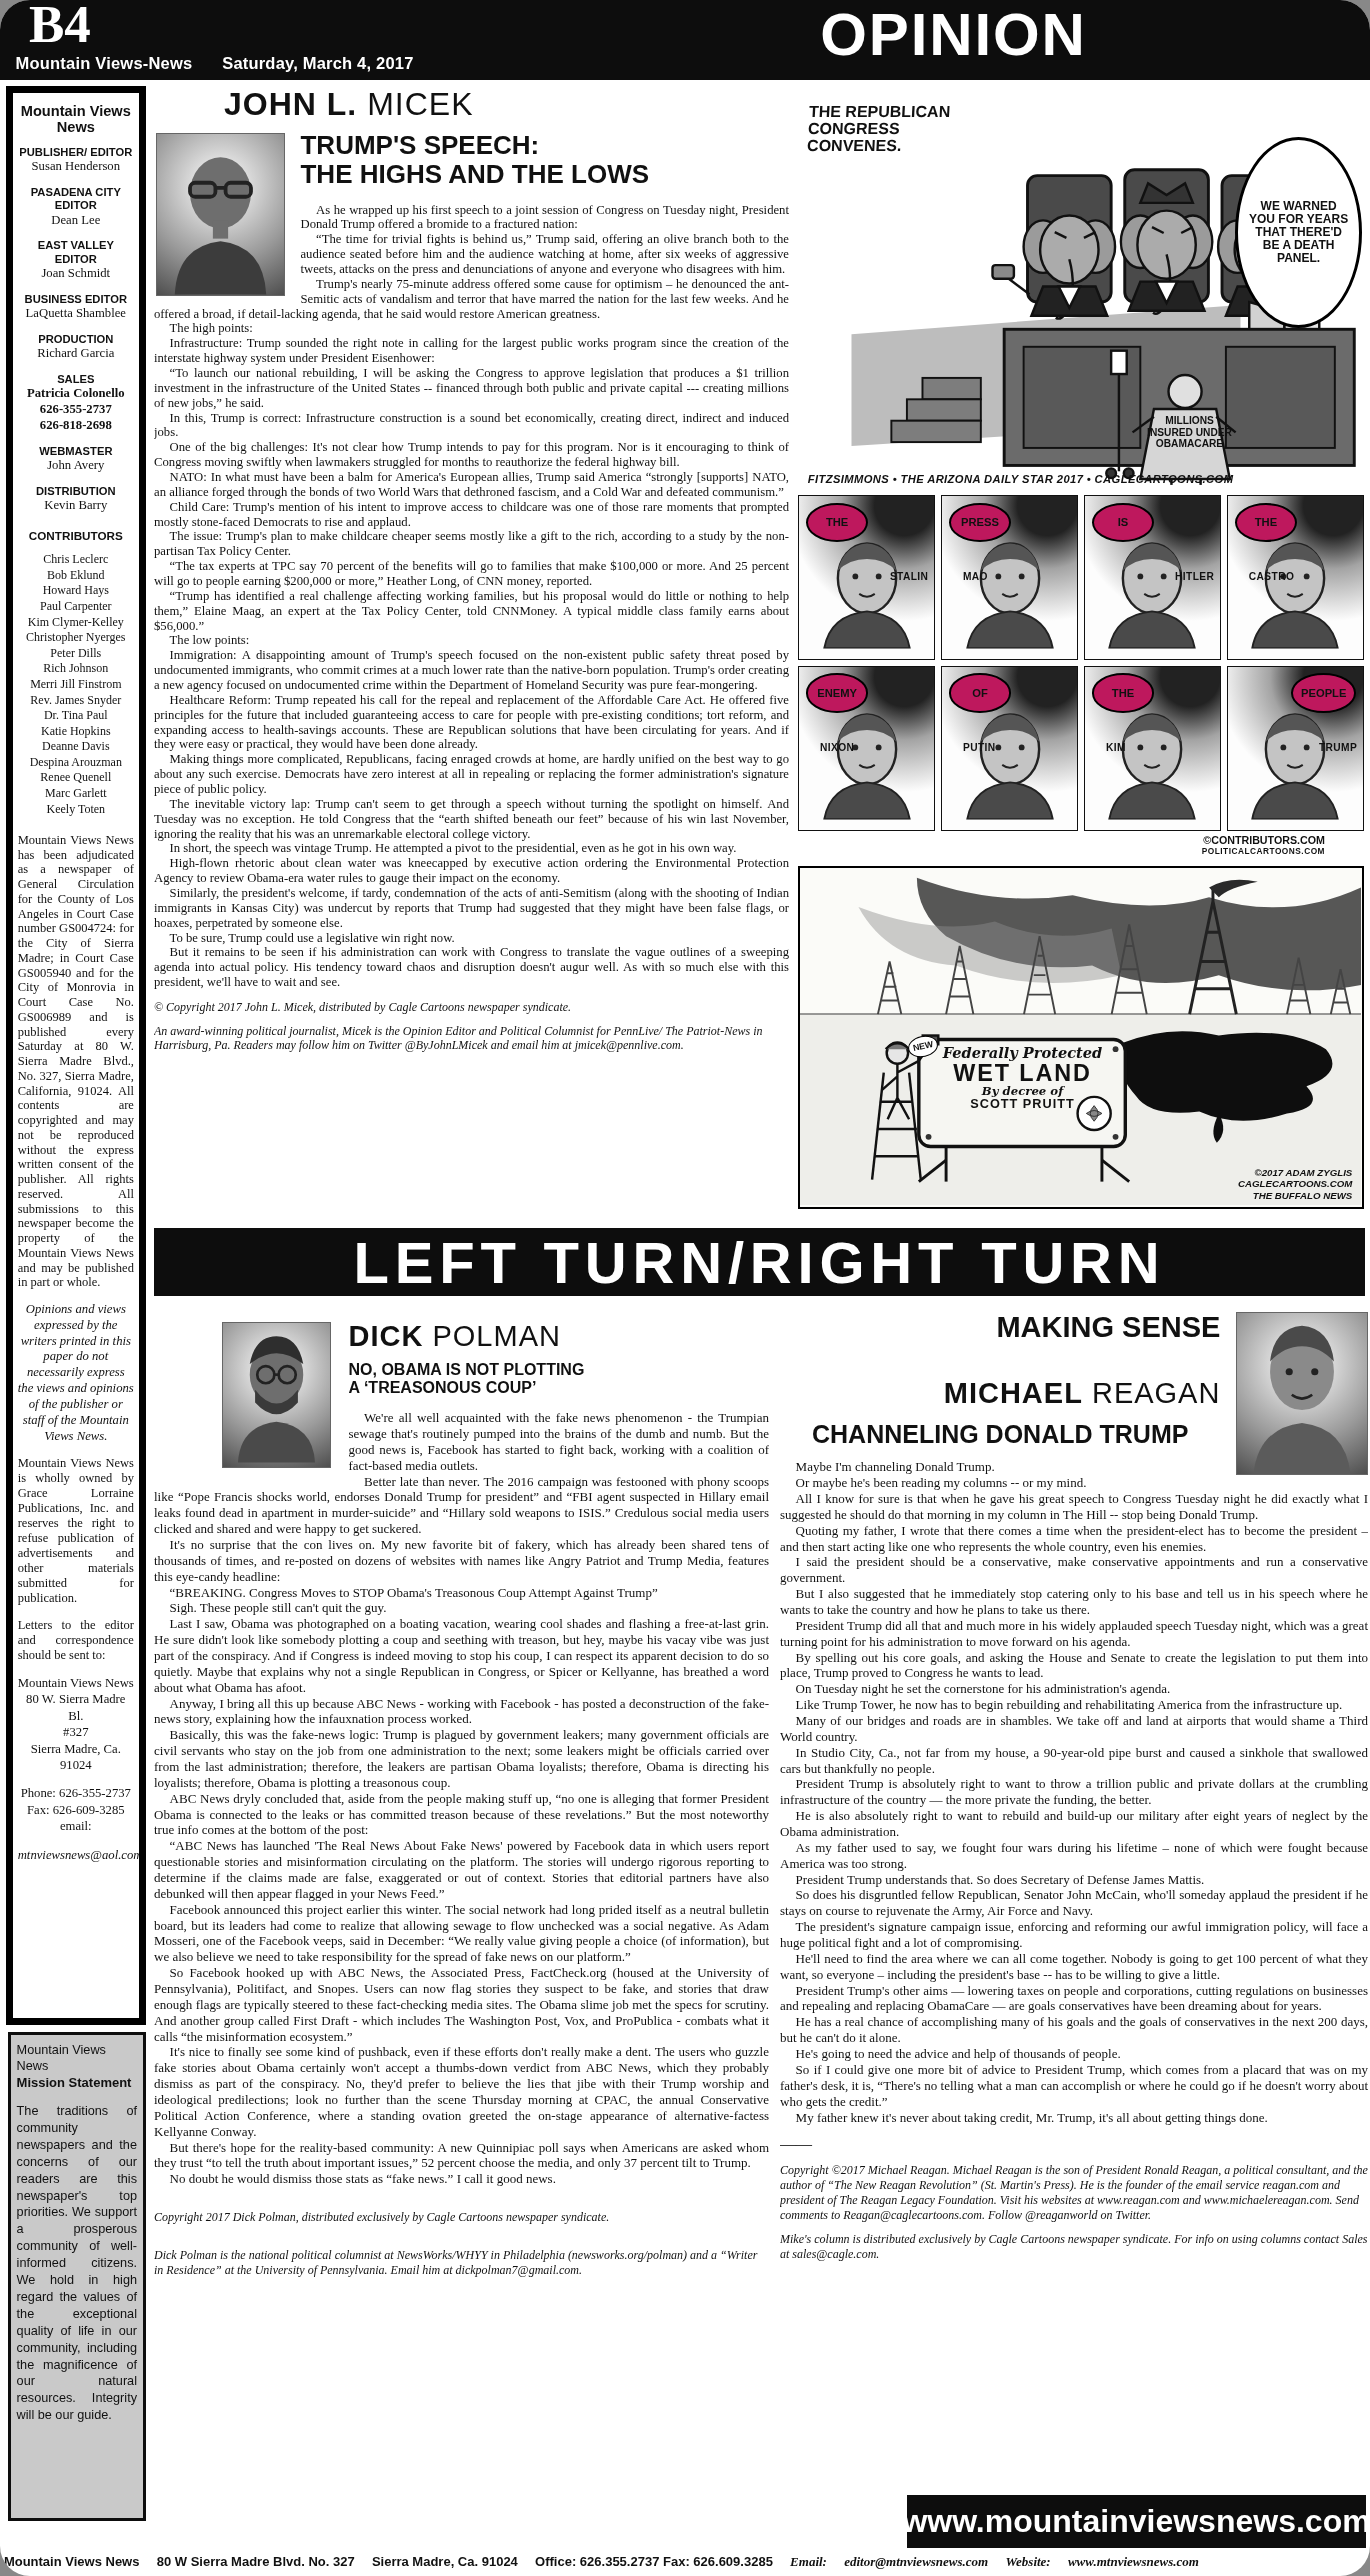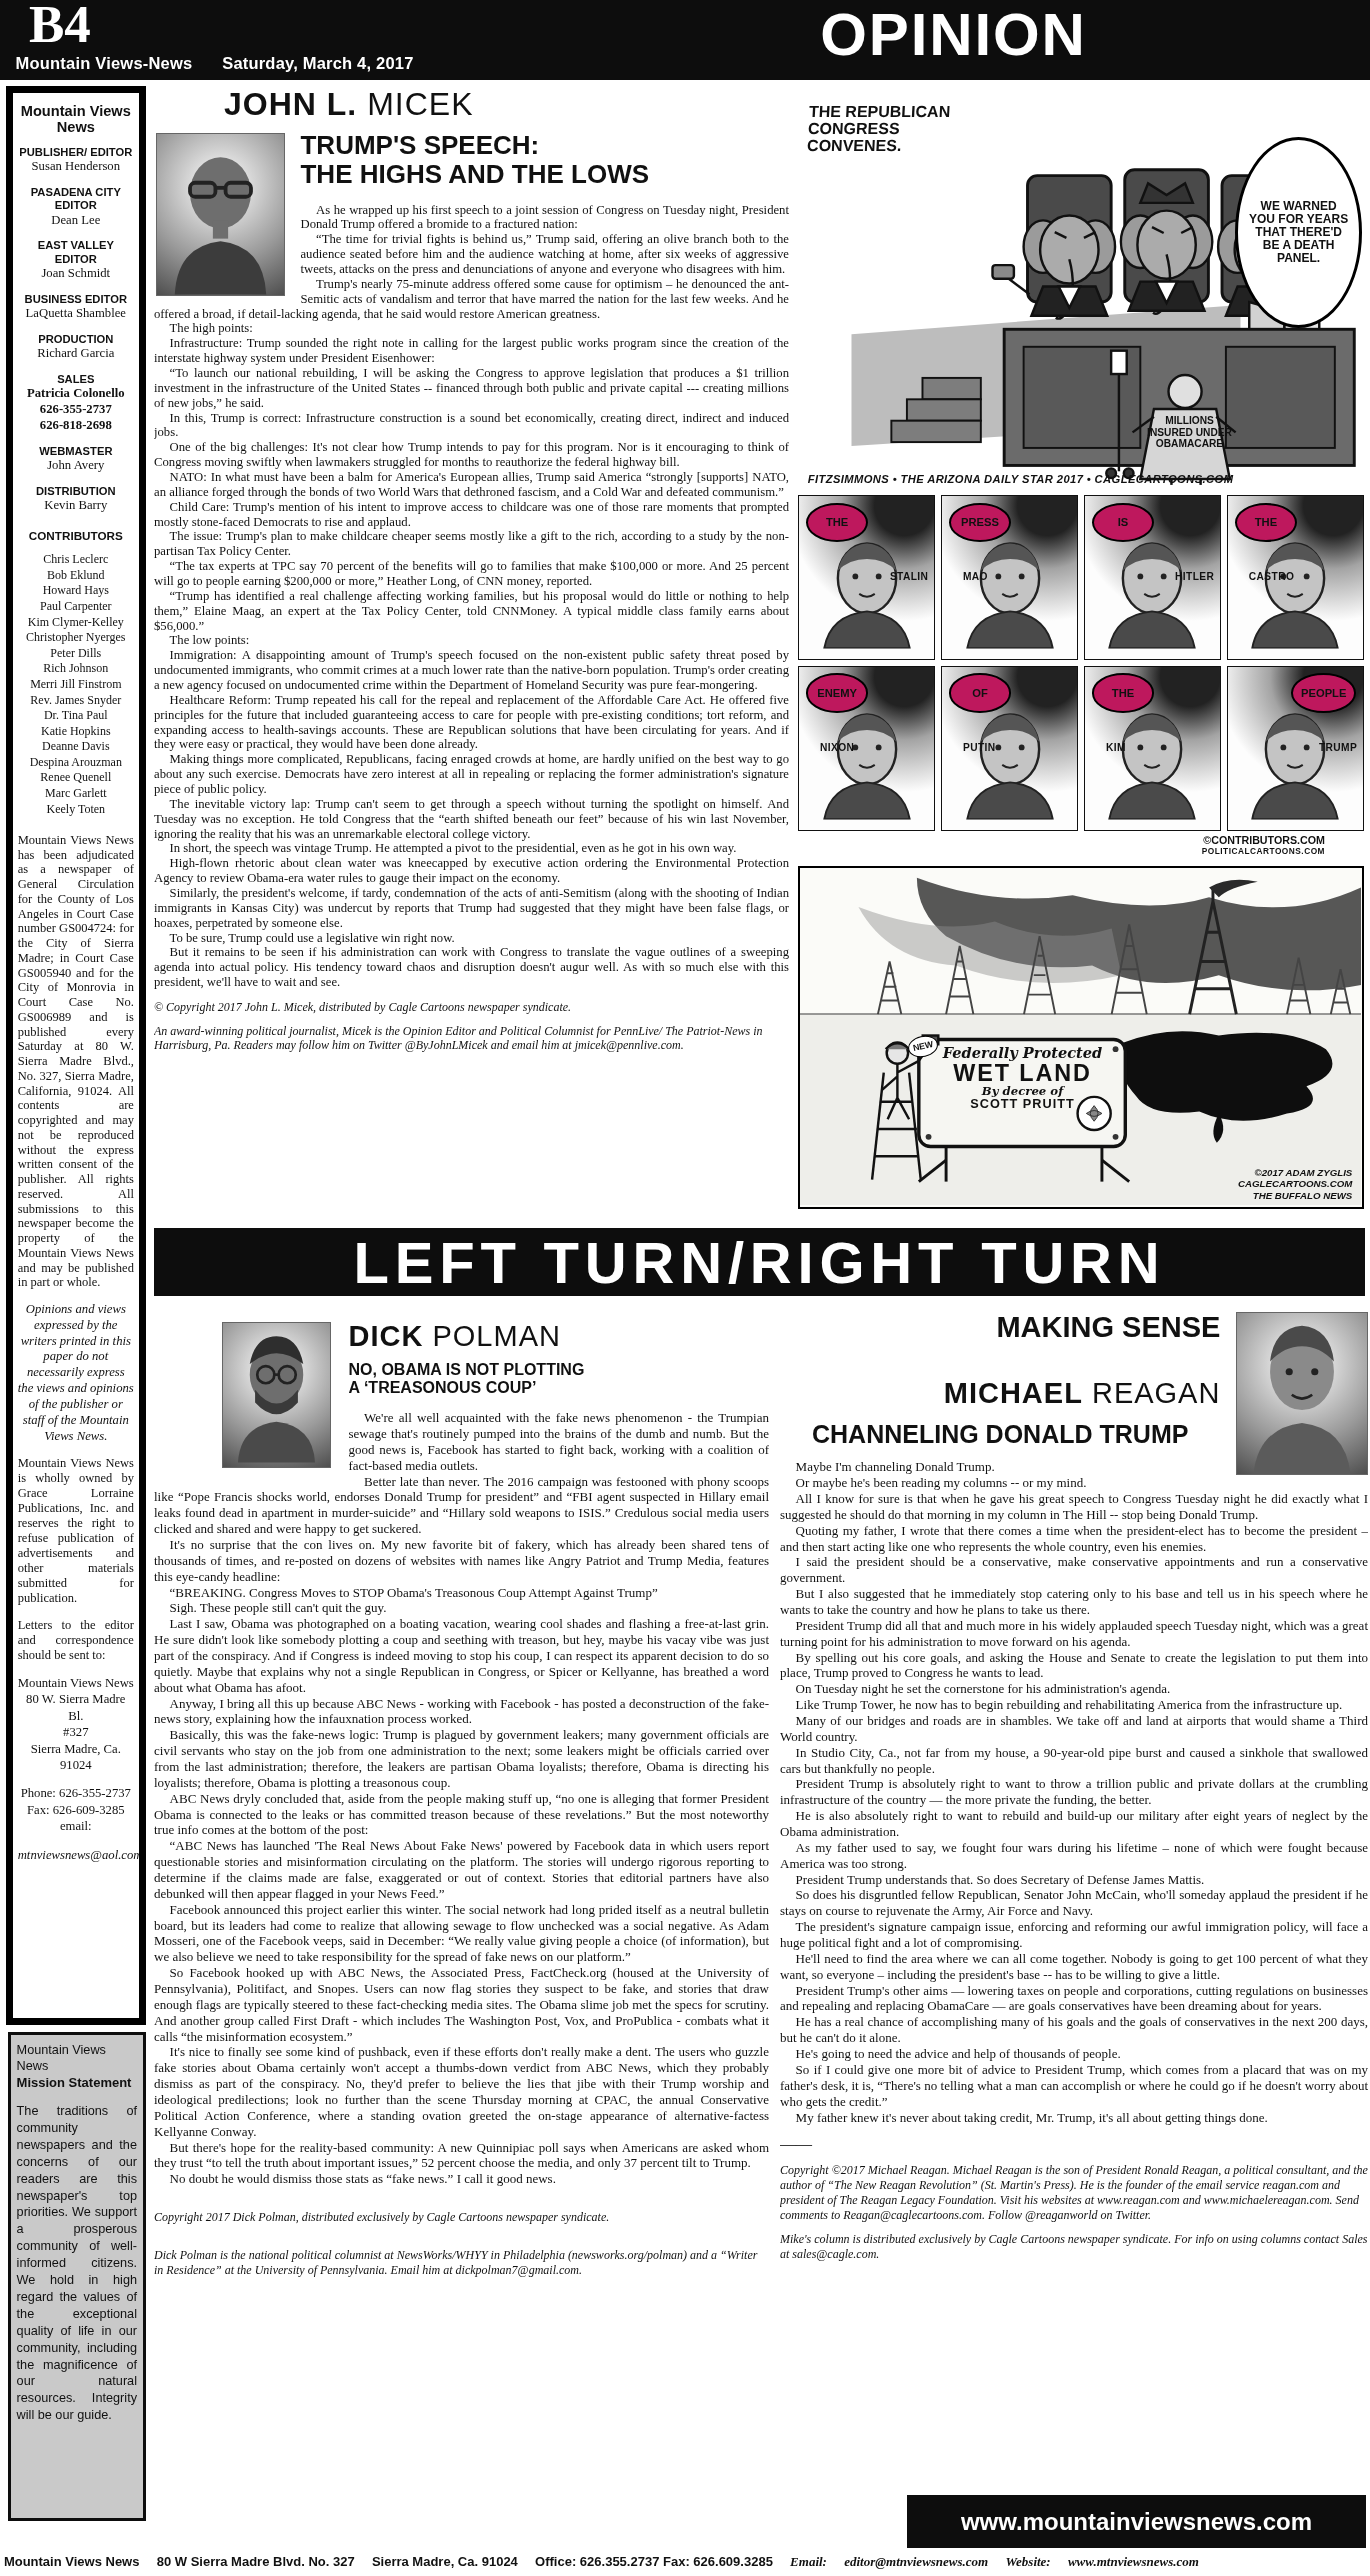--- a/index.html
+++ b/index.html
@@ -1,17 +1,17 @@
 <!DOCTYPE html>
 <html><head>
 <meta charset="utf-8">
 <style>
   html,body{margin:0;padding:0;background:#888;}
   .page{position:relative;width:1370px;height:2576px;background:#fff;overflow:hidden;
-        font-family:"Liberation Sans",sans-serif;color:#111;}
+        font-family:"Liberation Sans",sans-serif;color:#111;border-radius:30px;}
   .pre{white-space:pre-line;}
 
   
   .topbar{position:absolute;left:0;top:0;width:1370px;height:80px;background:#0d0d0d;color:#fff;}
   .b4{position:absolute;left:29px;top:-5.8px;font-family:"Liberation Serif",serif;font-size:53px;font-weight:700;}
   .mast-line{position:absolute;left:15.6px;top:54px;font-size:16.5px;font-weight:700;letter-spacing:0.2px;}
   .mast-line span{margin-right:25px;}
   .opinion{position:absolute;left:681px;top:0px;width:545px;text-align:center;font-size:60px;
            font-weight:900;letter-spacing:1.9px;transform:scaleY(.98);}
 
@@ -117,21 +117,21 @@
   .reagan .photo{float:right;width:132px;height:163px;margin:0 0 9.7px 15.6px;}
   .reagan .kicker{font-size:29px;font-weight:800;text-align:right;line-height:1.1;}
   .reagan .byline{font-size:29px;text-align:right;display:block;margin-top:33px;}
   .reagan .art-head{font-size:25px;text-align:center;margin:9.7px 29px 11.7px 0;}
   .reagan p.art{font-size:13px;line-height:1.22;}
   .reagan .art-foot{font-size:12px;line-height:1.25;margin-top:9.7px;}
   .sep{font-family:"Liberation Serif",serif;margin-top:9.7px;}
 
   
   .webbanner{position:absolute;left:907px;top:2495px;width:459px;height:53px;background:#0d0d0d;color:#fff;
-             display:flex;align-items:center;justify-content:center;font-size:24px;font-weight:800;}
+             display:flex;align-items:center;justify-content:center;font-size:32px;font-weight:800;}
   .pagefoot{position:absolute;left:0px;top:2554px;width:1370px;font-size:13px;font-weight:700;padding-left:3.9px;}
   .pagefoot .it{font-family:"Liberation Serif",serif;font-style:italic;font-weight:700;}
   .pagefoot span{margin-right:13.6px;}
 </style>
 </head>
 <body>
 
 <div class="page">
 
   <div class="topbar">

